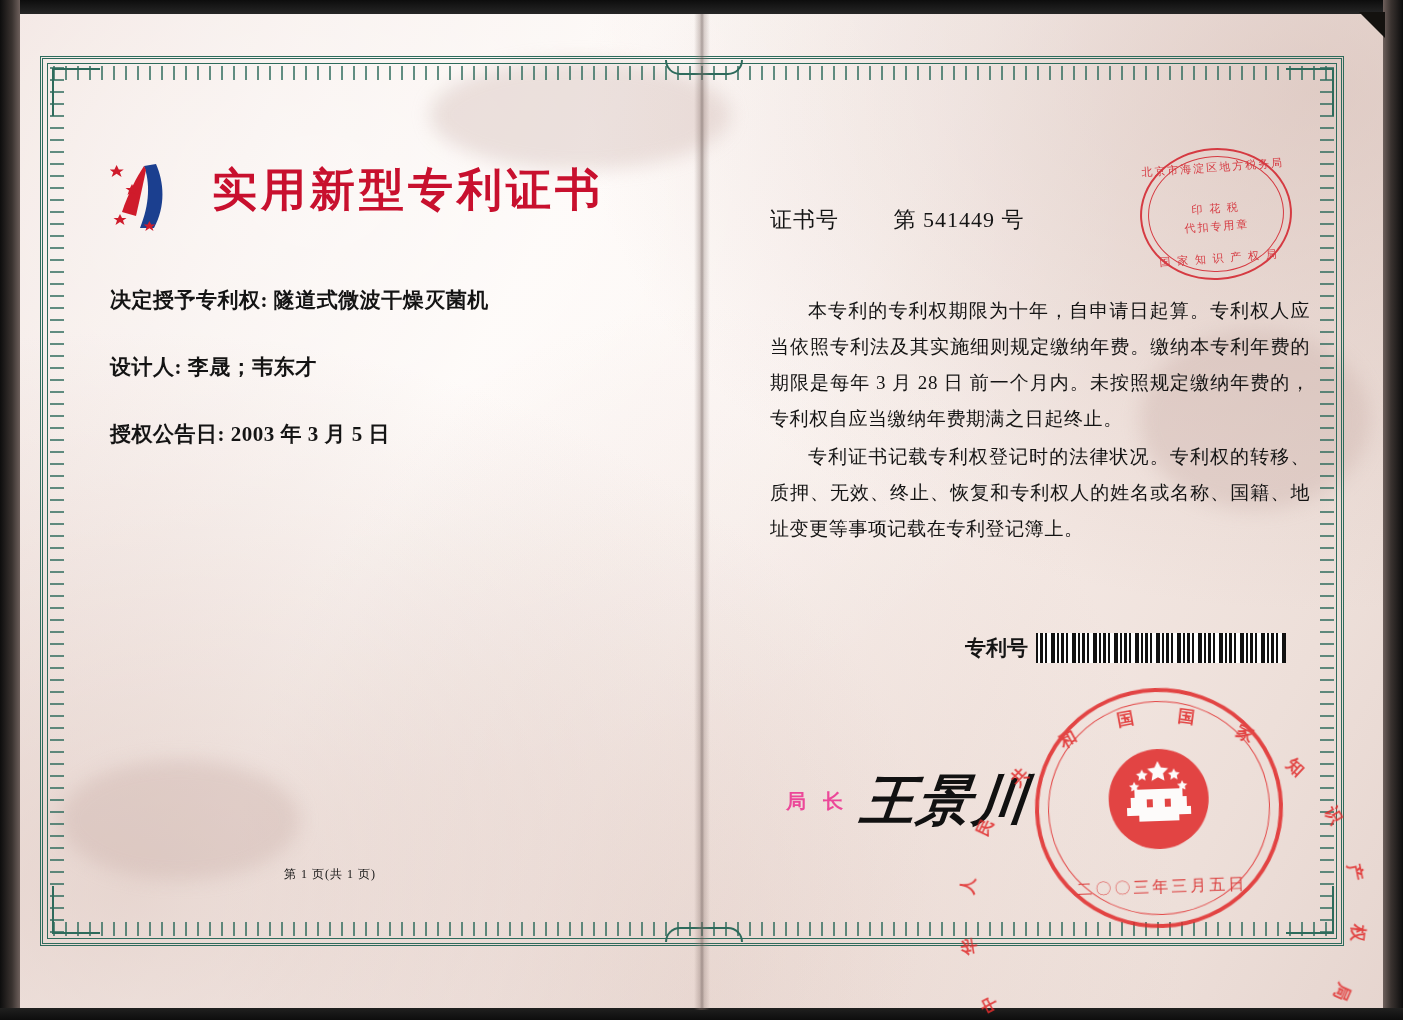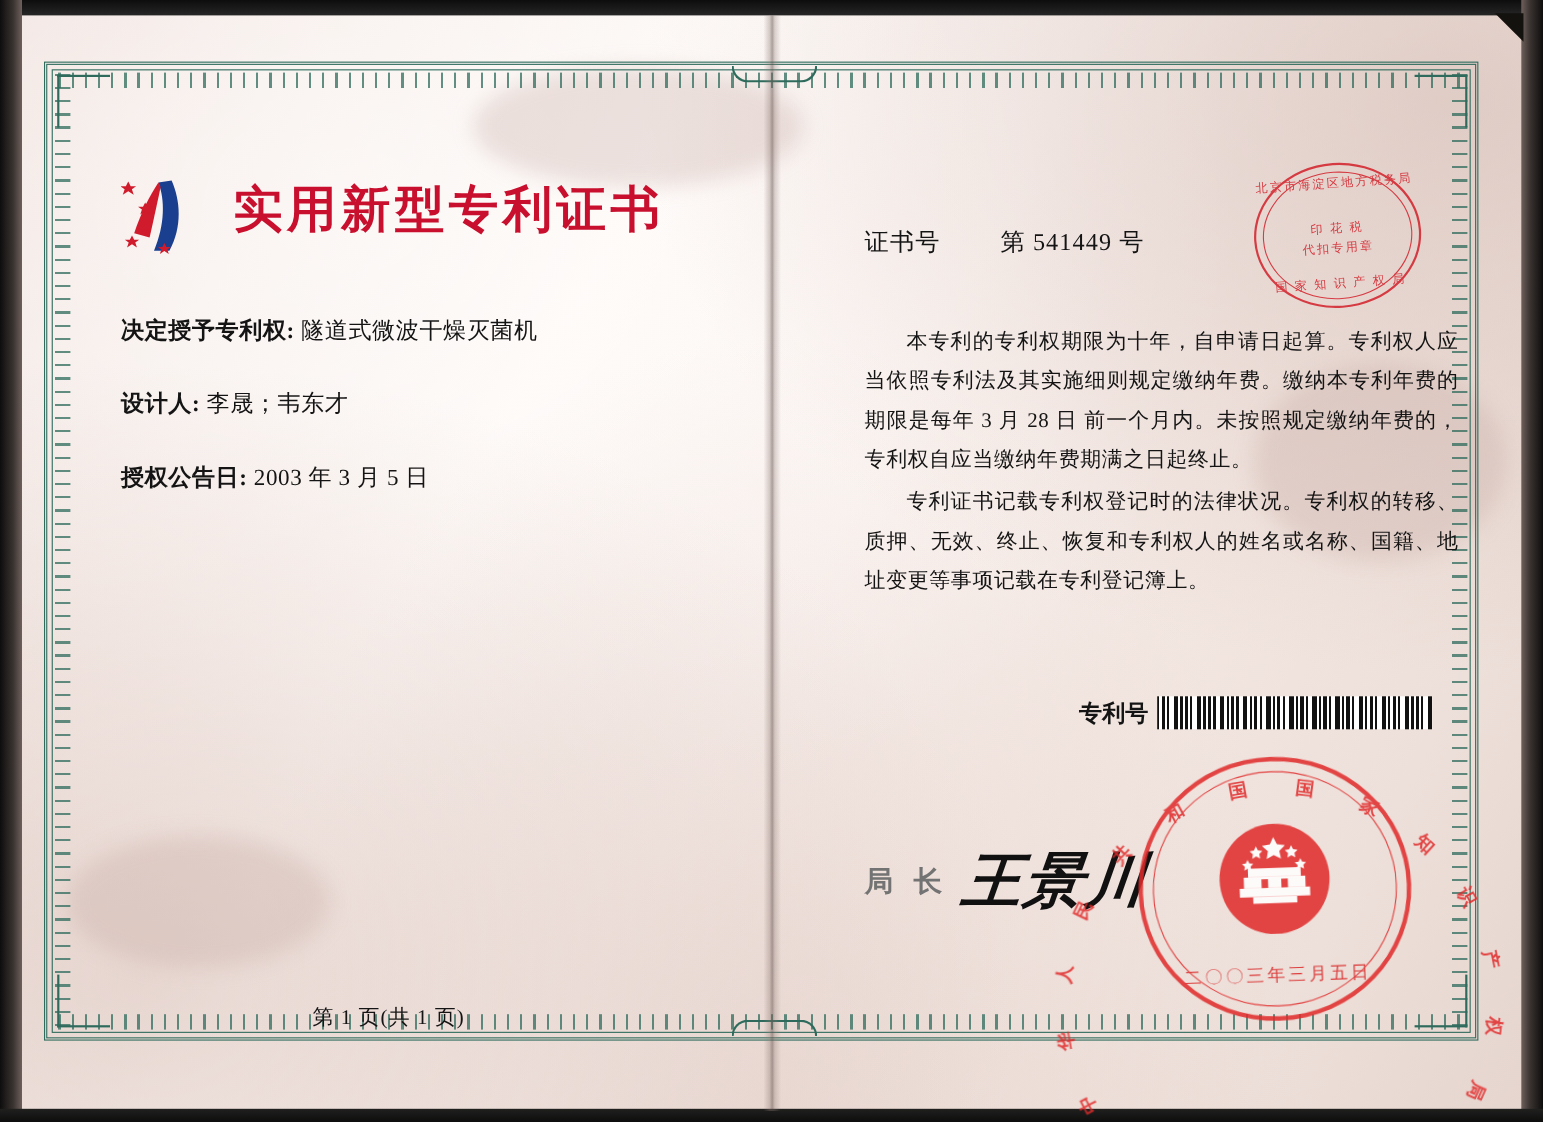--- a/index.html
+++ b/index.html
@@ -158,34 +158,34 @@
     font-size: 21px;
     color: #141414;
     margin-bottom: 39px;
     letter-spacing: 0.5px;
     white-space: nowrap;
   }
   .field .k {
     font-weight: bold;
   }
   .field .v {
-    font-weight: normal;
+    font-weight: bold;
   }
   .page-no {
     position: absolute;
-    left: 284px; top: 912px;
-    font-size: 19px;
+    left: 284px; top: 866px;
+    font-size: 12px;
     color: #141414;
     letter-spacing: 1px;
   }
 
   
   .right-panel {
     position: absolute;
-    left: 786px; top: 205px;
+    left: 770px; top: 205px;
     width: 540px;
   }
   .cert-no-row {
     font-size: 22px;
     color: #141414;
     letter-spacing: 1px;
     margin-bottom: 58px;
     white-space: nowrap;
   }
   .cert-no-row .label { margin-right: 48px; }
@@ -217,24 +217,25 @@
       #111 15px, #111 19px, #fff 19px, #fff 21px);
   }
   .director-row {
     position: absolute;
     left: 0px; top: 560px;
     display: flex;
     align-items: center;
     gap: 12px;
   }
   .director-label {
-    font-size: 26px;
-    font-weight: bold;
-    color: #737373;
+    font-size: 20px;
+    font-weight: bold;
+    color: #ec4899;
     letter-spacing: 6px;
+    margin-left: 16px;
   }
   .signature {
     font-family: "Liberation Serif", "DejaVu Serif", serif;
     font-size: 54px;
     color: #111;
     font-style: italic;
     font-weight: bold;
     letter-spacing: 2px;
     transform: skewX(-6deg);
   }

